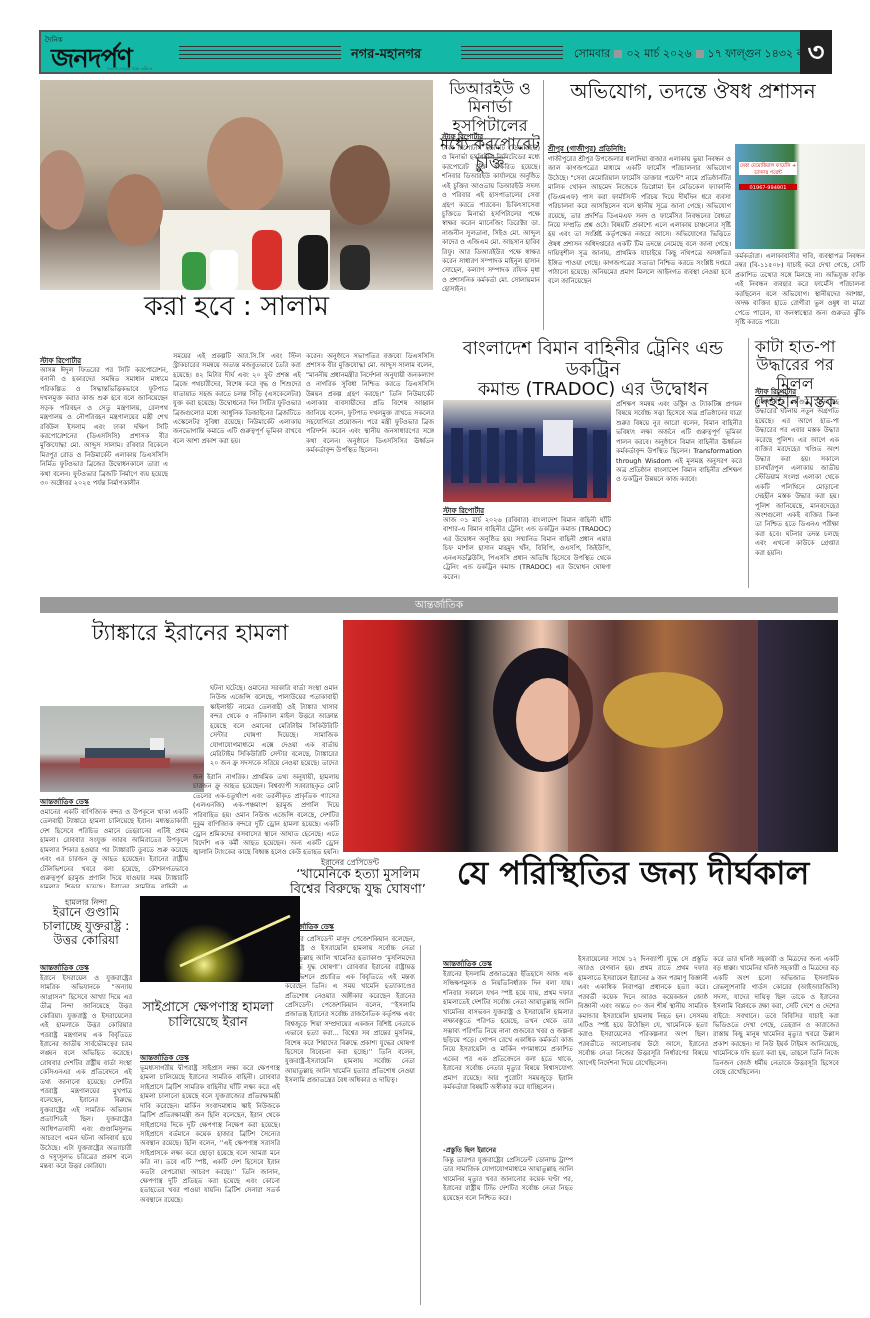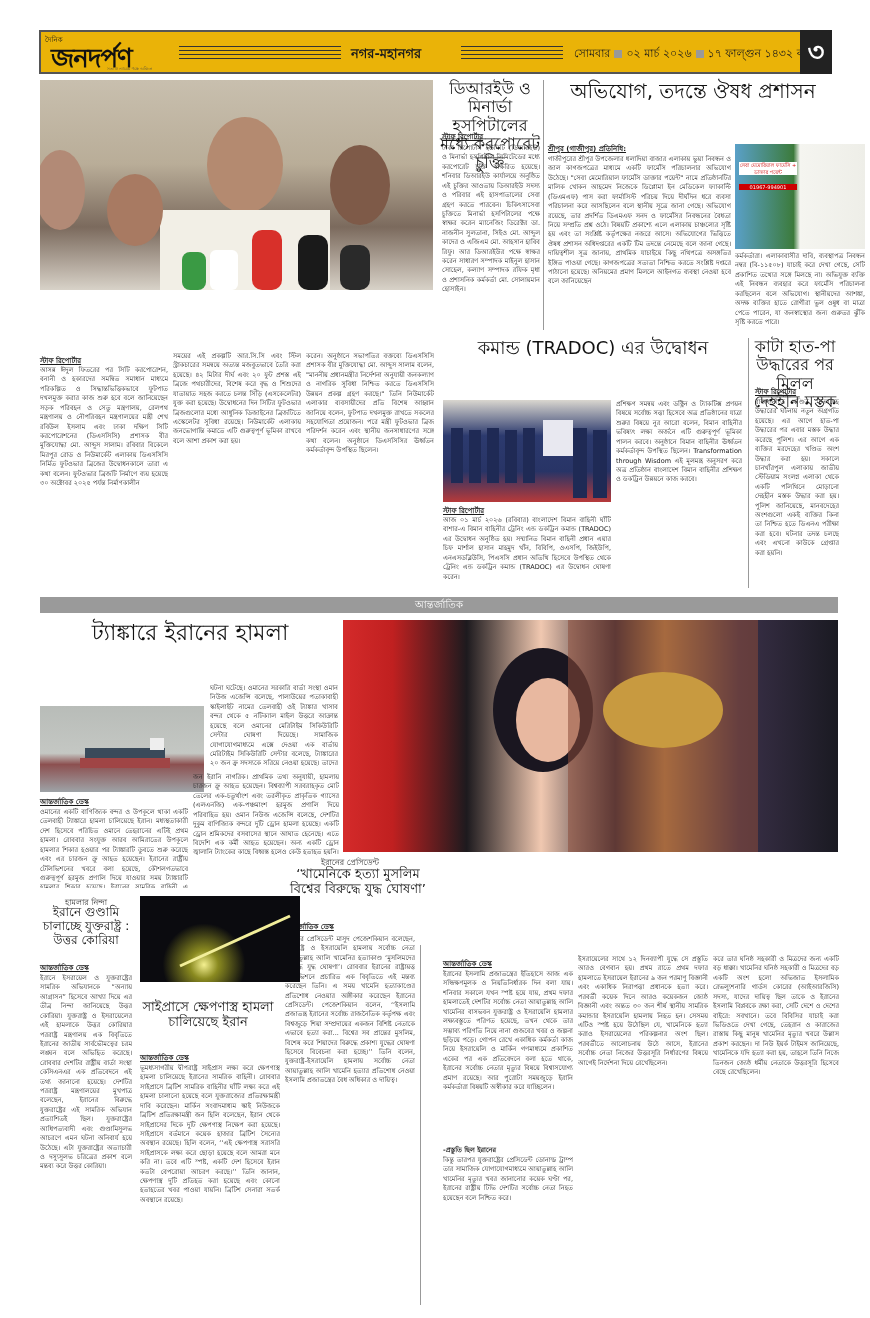--- a/index.html
+++ b/index.html
@@ -1,19 +1,19 @@
 <!DOCTYPE html>
 <html><head>
 <meta charset="utf-8">
 <style>
   * { box-sizing: border-box; margin: 0; padding: 0; }
   body { width: 870px; height: 1318px; background: #fff; font-family: "DejaVu Sans", sans-serif; color: #1a1a1a; position: relative; overflow: hidden; }
   .abs { position: absolute; }
   
-  .masthead { left: 39px; top: 30px; width: 790px; height: 44px; border: 2px solid #555; border-right: none; background: #eab308; text-align: center; }
+  .masthead { left: 39px; top: 30px; width: 790px; height: 44px; border: 2px solid #555; border-right: none; background: #14b8a6; text-align: center; }
   .mh-small { left: 4px; top: 2px; font-size: 7px; }
   .mh-logo { left: 10px; top: 6px; font-size: 26px; font-weight: bold; letter-spacing: -1px; color: #111; font-family: "DejaVu Serif", serif; }
   .mh-tag { left: 66px; top: 34px; font-size: 4px; color: #444; }
   .rules { height: 13px; border-top: 1.5px solid #333; border-bottom: 1.5px solid #333; }
   .rules::before { content: ""; display: block; margin-top: 3px; border-top: 1px solid #333; }
   .rules::after { content: ""; display: block; margin-top: 3px; border-top: 1px solid #333; }
   .mh-section { left: 310px; top: 12px; font-size: 13px; font-weight: bold; }
   .mh-date { left: 533px; top: 13px; font-size: 11px; }
   .mh-date .sq { display: inline-block; width: 8px; height: 8px; background: #999; margin: 0 4px; vertical-align: middle; }
   .pagenum { left: 800px; top: 30px; width: 32px; height: 44px; background: #222; color: #fff; font-size: 26px; font-weight: bold; text-align: center; line-height: 44px; }
@@ -63,20 +63,21 @@
     <ellipse cx="320" cy="105" rx="30" ry="40" fill="#7e5a48"></ellipse>
     <ellipse cx="20" cy="110" rx="25" ry="40" fill="#b28a76"></ellipse>
     <rect x="170" y="170" width="28" height="40" rx="6" fill="#fff"></rect>
     <rect x="212" y="150" width="30" height="60" rx="10" fill="#d8302a"></rect>
     <rect x="258" y="155" width="30" height="55" rx="10" fill="#1a1a1a"></rect>
     <rect x="300" y="165" width="30" height="45" rx="10" fill="#2a2a2a"></rect>
     <rect x="142" y="172" width="24" height="38" rx="8" fill="#3a9a44"></rect>
   </svg>
 </div>
 <div class="abs hl h1" style="left:40px; top:290px; width:393px;">
+  <div>করা হবে : সালাম</div>
 </div>
 <div class="col byline" style="left:40px; top:355px;">স্টাফ রিপোর্টার</div>
 <div class="col body" style="left:40px; top:366px; width:128px; height:220px; overflow:hidden;">আসন্ন ঈদুল ফিতরের পর সিটি করপোরেশন, বনানী ও হকারদের সমন্বিত সমাধান মাধ্যমে পরিকল্পিত ও সিদ্ধান্তভিত্তিকভাবে ফুটপাত দখলমুক্ত করার কাজ শুরু হবে বলে জানিয়েছেন সড়ক পরিবহন ও সেতু মন্ত্রণালয়, রেলপথ মন্ত্রণালয় ও নৌপরিবহন মন্ত্রণালয়ের মন্ত্রী শেখ রবিউল ইসলাম এবং ঢাকা দক্ষিণ সিটি করপোরেশনের (ডিএসসিসি) প্রশাসক বীর মুক্তিযোদ্ধা মো. আব্দুস সালাম। রবিবার বিকেলে মিরপুর রোড ও নিউমার্কেট এলাকায় ডিএসসিসি নির্মিত ফুটওভার ব্রিজের উদ্বোধনকালে তারা এ কথা বলেন। ফুটওভার ব্রিজটি নির্মাণে ব্যয় হয়েছে ৩০ অক্টোবর ২০২৫ পর্যন্ত নির্মাণকালীন</div>
 <div class="col body" style="left:173px; top:352px; width:128px; height:234px; overflow:hidden;">সময়ের এই প্রকল্পটি আর.সি.সি এবং স্টিল স্ট্রাকচারের সমন্বয়ে অত্যন্ত মজবুতভাবে তৈরি করা হয়েছে। ৪২ মিটার দীর্ঘ এবং ২০ ফুট প্রশস্ত এই ব্রিজে পথচারীদের, বিশেষ করে বৃদ্ধ ও শিশুদের যাতায়াত সহজ করতে চলন্ত সিঁড়ি (এসকেলেটর) যুক্ত করা হয়েছে। উদ্বোধনের দিন সিটির ফুটওভার ব্রিজগুলোর মধ্যে আধুনিক ডিজাইনের ব্রিজটিতে এস্কেলেটর সুবিধা রয়েছে। নিউমার্কেট এলাকায় জনভোগান্তি কমাতে এটি গুরুত্বপূর্ণ ভূমিকা রাখবে বলে আশা প্রকাশ করা হয়।</div>
 <div class="col body" style="left:306px; top:352px; width:128px; height:234px; overflow:hidden;">করেন। অনুষ্ঠানে সভাপতির বক্তব্যে ডিএসসিসি প্রশাসক বীর মুক্তিযোদ্ধা মো. আব্দুস সালাম বলেন, "মাননীয় প্রধানমন্ত্রীর নির্দেশনা অনুযায়ী জনকল্যাণ ও নাগরিক সুবিধা নিশ্চিত করতে ডিএসসিসি উন্নয়ন প্রকল্প গ্রহণ করছে।" তিনি নিউমার্কেট এলাকার ব্যবসায়ীদের প্রতি বিশেষ আহ্বান জানিয়ে বলেন, ফুটপাত দখলমুক্ত রাখতে সকলের সহযোগিতা প্রয়োজন। পরে মন্ত্রী ফুটওভার ব্রিজ পরিদর্শন করেন এবং স্থানীয় জনসাধারণের সঙ্গে কথা বলেন। অনুষ্ঠানে ডিএসসিসির ঊর্ধ্বতন কর্মকর্তাবৃন্দ উপস্থিত ছিলেন।</div>
 
 <div class="abs hl h4" style="left:440px; top:80px; width:100px;">ডিআরইউ ও মিনার্ভা হসপিটালের মধ্যে করপোরেট চুক্তি</div>
 <div class="col byline" style="left:442px; top:131px;">স্টাফ রিপোর্টার</div>
 <div class="col body" style="left:442px; top:144px; width:98px; height:186px; overflow:hidden;">ঢাকা রিপোর্টার্স ইউনিটি (ডিআরইউ) ও মিনার্ভা হসপিটাল লিমিটেডের মধ্যে করপোরেট চুক্তি স্বাক্ষরিত হয়েছে। শনিবার ডিআরইউ কার্যালয়ে অনুষ্ঠিত এই চুক্তির আওতায় ডিআরইউ সদস্য ও পরিবার এই হাসপাতালের সেবা গ্রহণ করতে পারবেন। চিকিৎসাসেবা চুক্তিতে মিনার্ভা হসপিটালের পক্ষে স্বাক্ষর করেন ম্যানেজিং ডিরেক্টর ডা. নাজনীন সুলতানা, সিইও মো. আব্দুল কাদের ও এজিএম মো. আহসান হাবিব রিফু। আর ডিআরইউর পক্ষে স্বাক্ষর করেন সাধারণ সম্পাদক মাইনুল হাসান সোহেল, কল্যাণ সম্পাদক রফিক মৃধা ও প্রশাসনিক কর্মকর্তা মো. সোলায়মান হোসাইন।</div>
 <div class="vrule" style="left:543px; top:80px; height:250px;"></div>
@@ -86,20 +87,21 @@
 </div>
 <div class="col byline" style="left:548px; top:143px;">শ্রীপুর (গাজীপুর) প্রতিনিধি:</div>
 <div class="col body" style="left:548px; top:155px; width:183px; height:178px; overflow:hidden;">গাজীপুরের শ্রীপুর উপজেলার ধলাদিয়া বাজার এলাকায় ভুয়া নিবন্ধন ও জাল কাগজপত্রের মাধ্যমে একটি ফার্মেসি পরিচালনার অভিযোগ উঠেছে। "সেবা মেমোরিয়াল ফার্মেসি ডাক্তার পয়েন্ট" নামে প্রতিষ্ঠানটির মালিক খোকন আহমেদ নিজেকে ডিপ্লোমা ইন মেডিকেল ফ্যাকাল্টি (ডিএমএফ) পাস করা ফার্মাসিস্ট পরিচয় দিয়ে দীর্ঘদিন ধরে ব্যবসা পরিচালনা করে আসছিলেন বলে স্থানীয় সূত্রে জানা গেছে। অভিযোগ রয়েছে, তার প্রদর্শিত ডিএমএফ সনদ ও ফার্মেসির নিবন্ধনের বৈধতা নিয়ে সম্প্রতি প্রশ্ন ওঠে। বিষয়টি প্রকাশ্যে এলে এলাকায় চাঞ্চল্যের সৃষ্টি হয় এবং তা সংশ্লিষ্ট কর্তৃপক্ষের নজরে আসে। অভিযোগের ভিত্তিতে ঔষধ প্রশাসন অধিদপ্তরের একটি টিম তদন্তে নেমেছে বলে জানা গেছে। দায়িত্বশীল সূত্র জানায়, প্রাথমিক যাচাইয়ে কিছু নথিপত্রে অসঙ্গতির ইঙ্গিত পাওয়া গেছে। কাগজপত্রের সত্যতা নিশ্চিত করতে সংশ্লিষ্ট দপ্তরে পাঠানো হয়েছে। অনিয়মের প্রমাণ মিললে আইনগত ব্যবস্থা নেওয়া হবে বলে জানিয়েছেন</div>
 <div class="abs photo ph-pharma">
   <div style="position:absolute; left:4px; top:18px; width:58px; font-size:5px; color:#c00; background:#fff; text-align:center; line-height:1.3;">সেবা মেমোরিয়াল ফার্মেসি + ডাক্তার পয়েন্ট</div>
   <div style="position:absolute; left:4px; top:40px; width:58px; font-size:5px; color:#fff; background:#c00; text-align:center;">01967-994901</div>
 </div>
 <div class="col body" style="left:735px; top:252px; width:130px; height:80px; overflow:hidden;">কর্মকর্তারা। এলাকাবাসীর দাবি, ব্যবস্থাপত্র নিবন্ধন নম্বর (বি-১১৫০৮) যাচাই করে দেখা গেছে, সেটি প্রকাশিত তথ্যের সঙ্গে মিলছে না। অভিযুক্ত ব্যক্তি এই নিবন্ধন ব্যবহার করে ফার্মেসি পরিচালনা করছিলেন বলে অভিযোগ। স্থানীয়দের আশঙ্কা, অদক্ষ ব্যক্তির হাতে রোগীরা ভুল ওষুধ বা মাত্রা পেতে পারেন, যা জনস্বাস্থ্যের জন্য গুরুতর ঝুঁকি সৃষ্টি করতে পারে।</div>
 
 <div class="abs hl h2" style="left:443px; top:338px; width:300px; font-size:18px;">
+  <div>বাংলাদেশ বিমান বাহিনীর ট্রেনিং এন্ড ডকট্রিন</div>
   <div>কমান্ড (TRADOC) এর উদ্বোধন</div>
 </div>
 <div class="abs photo ph-tradoc">
   <svg width="168" height="102">
     <g fill="#1f2a55">
       <rect x="8" y="28" width="12" height="55"></rect>
         <rect x="26" y="30" width="12" height="53"></rect>
         <rect x="44" y="28" width="12" height="55"></rect>
       <rect x="62" y="30" width="12" height="53"></rect>
         <rect x="80" y="28" width="12" height="55"></rect>
@@ -143,20 +145,21 @@
     <ellipse cx="320" cy="90" rx="60" ry="38" fill="#c89a40"></ellipse>
   </svg>
 </div>
 
 <div class="abs kicker" style="left:282px; top:856px; width:136px;">ইরানের প্রেসিডেন্ট</div>
 <div class="abs hl h3" style="left:290px; top:867px; width:136px; font-size:13px;">‘খামেনিকে হত্যা মুসলিম বিশ্বের বিরুদ্ধে যুদ্ধ ঘোষণা’</div>
 <div class="col byline" style="left:285px; top:921px;">আন্তর্জাতিক ডেস্ক</div>
 <div class="col body" style="left:285px; top:935px; width:130px; height:155px; overflow:hidden;">ইরানের প্রেসিডেন্ট মাসুদ পেজেশকিয়ান বলেছেন, যুক্তরাষ্ট্র ও ইসরায়েলি হামলায় সর্বোচ্চ নেতা আয়াতুল্লাহ আলি খামেনির হত্যাকাণ্ড ‘মুসলিমদের বিরুদ্ধে যুদ্ধ ঘোষণা’। রোববার ইরানের রাষ্ট্রায়ত্ত টেলিভিশনে প্রচারিত এক বিবৃতিতে এই মন্তব্য করেছেন তিনি। এ সময় খামেনি হত্যাকাণ্ডের প্রতিশোধ নেওয়ার অঙ্গীকার করেছেন ইরানের প্রেসিডেন্ট। পেজেশকিয়ান বলেন, ‘‘ইসলামি প্রজাতন্ত্র ইরানের সর্বোচ্চ রাজনৈতিক কর্তৃপক্ষ এবং বিশ্বজুড়ে শিয়া সম্প্রদায়ের একজন বিশিষ্ট নেতাকে এভাবে হত্যা করা... বিশ্বের সব প্রান্তের মুসলিম, বিশেষ করে শিয়াদের বিরুদ্ধে প্রকাশ্য যুদ্ধের ঘোষণা হিসেবে বিবেচনা করা হচ্ছে।’’ তিনি বলেন, যুক্তরাষ্ট্র-ইসরায়েলি হামলায় সর্বোচ্চ নেতা আয়াতুল্লাহ আলি খামেনি হত্যার প্রতিশোধ নেওয়া ইসলামি প্রজাতন্ত্রের বৈধ অধিকার ও দায়িত্ব।</div>
 
 <div class="abs hl h1" style="left:423px; top:855px; width:420px; font-size:32px; font-weight:bold;">
+  <div>যে পরিস্থিতির জন্য দীর্ঘকাল</div>
 </div>
 <div class="col byline" style="left:443px; top:958px;">আন্তর্জাতিক ডেস্ক</div>
 <div class="col body" style="left:443px; top:970px; width:130px; height:175px; overflow:hidden;">ইরানের ইসলামি প্রজাতন্ত্রের ইতিহাসে আজ এক সন্ধিক্ষণমূলক ও নিয়তিনির্ধারক দিন বলা যায়। শনিবার সকালে যখন স্পষ্ট হয়ে যায়, প্রথম দফার হামলাতেই দেশটির সর্বোচ্চ নেতা আয়াতুল্লাহ আলি খামেনির বাসভবন যুক্তরাষ্ট্র ও ইসরায়েলি হামলার লক্ষ্যবস্তুতে পরিণত হয়েছে, তখন থেকে তার সম্ভাব্য পরিণতি নিয়ে নানা গুজবের খবর ও জল্পনা ছড়িয়ে পড়ে। গোপন রেখে একাধিক কর্মকর্তা কাজ নিয়ে ইসরায়েলি ও মার্কিন গণমাধ্যমে প্রকাশিত একের পর এক প্রতিবেদনে বলা হতে থাকে, ইরানের সর্বোচ্চ নেতার মৃত্যুর বিষয়ে বিশ্বাসযোগ্য প্রমাণ রয়েছে। আর পুরোটা সময়জুড়ে ইরানি কর্মকর্তারা বিষয়টি অস্বীকার করে যাচ্ছিলেন।</div>
 <div class="col body subhead" style="left:443px; top:1146px; width:130px;">-প্রস্তুতি ছিল ইরানের</div>
 <div class="col body" style="left:443px; top:1156px; width:130px; height:150px; overflow:hidden;">কিন্তু তারপর যুক্তরাষ্ট্রের প্রেসিডেন্ট ডোনাল্ড ট্রাম্প তার সামাজিক যোগাযোগমাধ্যমে আয়াতুল্লাহ আলি খামেনির মৃত্যুর খবর জানানোর কয়েক ঘণ্টা পর, ইরানের রাষ্ট্রীয় টিভি দেশটির সর্বোচ্চ নেতা নিহত হয়েছেন বলে নিশ্চিত করে।</div>
 <div class="col body" style="left:578px; top:955px; width:130px; height:350px; overflow:hidden;">ইসরায়েলের সাথে ১২ দিনব্যাপী যুদ্ধে সে প্রস্তুতি আরও বেগবান হয়। প্রথম রাতে প্রথম দফার হামলাতে ইসরায়েল ইরানের ৯ জন পরমাণু বিজ্ঞানী এবং একাধিক নিরাপত্তা প্রধানকে হত্যা করে। পরবর্তী কয়েক দিনে আরও কয়েকজন জ্যেষ্ঠ বিজ্ঞানী এবং অন্তত ৩০ জন শীর্ষ স্থানীয় সামরিক কমান্ডার ইসরায়েলি হামলায় নিহত হন। সেসময় এটিও স্পষ্ট হয়ে উঠেছিল যে, খামেনিকে হত্যা করাও ইসরায়েলের পরিকল্পনার অংশ ছিল। পরবর্তীতে আলোচনায় উঠে আসে, ইরানের সর্বোচ্চ নেতা নিজের উত্তরসূরি নির্ধারণের বিষয়ে আগেই নির্দেশনা দিয়ে রেখেছিলেন।</div>
 <div class="col body" style="left:713px; top:955px; width:126px; height:350px; overflow:hidden;">করে তার ঘনিষ্ঠ সহকারী ও মিত্রদের জন্য একটি বড় ধাক্কা। খামেনির ঘনিষ্ঠ সহকারী ও মিত্রদের বড় একটি অংশ হলো অভিজাত ইসলামিক রেভল্যুশনারি গার্ডস কোরের (আইআরজিসি) সদস্য, যাদের দায়িত্ব ছিল তাকে ও ইরানের ইসলামি বিপ্লবকে রক্ষা করা, সেটি দেশে ও দেশের বাইরে: সবখানে। তবে বিবিসির যাচাই করা ভিডিওতে দেখা গেছে, তেহরান ও কারাজের রাস্তায় কিছু মানুষ খামেনির মৃত্যুর খবরে উল্লাস প্রকাশ করছেন। দা নিউ ইয়র্ক টাইমস জানিয়েছে, খামেনিকে যদি হত্যা করা হয়, তাহলে তিনি নিজে তিনজন জ্যেষ্ঠ ধর্মীয় নেতাকে উত্তরসূরি হিসেবে বেছে রেখেছিলেন।</div>
 
 <div class="abs kicker" style="left:40px; top:896px; width:92px;">হামলার নিন্দা</div>
 <div class="abs hl h3" style="left:40px; top:906px; width:92px; font-size:12px;">ইরানে গুণ্ডামি চালাচ্ছে যুক্তরাষ্ট্র : উত্তর কোরিয়া</div>

